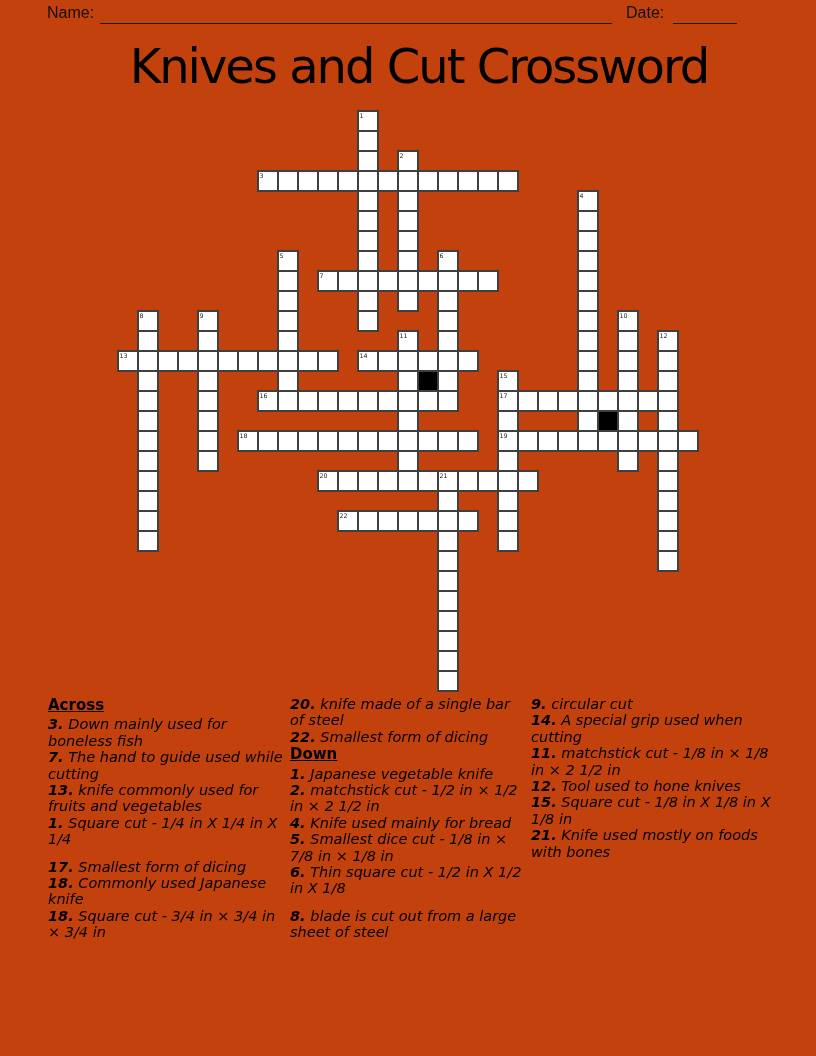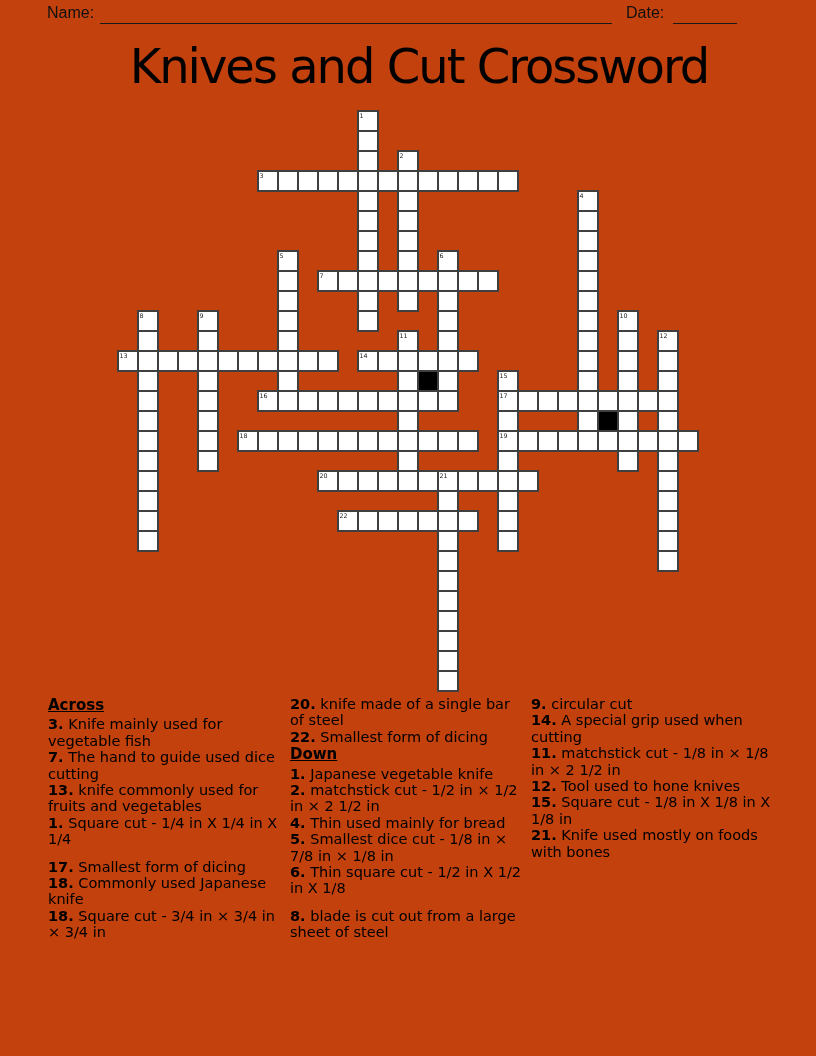--- a/index.html
+++ b/index.html
@@ -16,21 +16,21 @@
   .title{position:absolute;top:38px;left:11px;width:816px;text-align:center;
          font-size:48px;letter-spacing:-2px;font-weight:500;color:#000;white-space:nowrap;}
   
   .grid{position:absolute;left:117px;top:110px;}
   
   .clue-col{position:absolute;top:696px;font-size:14.5px;line-height:16.4px;color:#000;}
   .clue-col-1{left:48px;width:236px;}
   .clue-col-2{left:290px;width:238px;}
   .clue-col-3{left:531px;width:243px;}
   .clue-header{font-weight:bold;text-decoration:underline;font-size:15px;margin:1px 0 3px 0;}
-  .clue{margin:0;}
+  .clue{margin:0;font-style:italic;}
   .clue.gap{margin-bottom:11px;}
   .clue b{font-weight:bold;}
 </style>
 </head>
 <body>
 
 <div class="page">
 
   <span class="hdr-label name-label">Name:</span>
   <span class="fill-line name-line"></span>
@@ -249,35 +249,35 @@
       <text x="81.6" y="207.2" font-size="6.3" fill="#1a1a1a" font-family="&quot;DejaVu Sans&quot;, sans-serif">9</text>
       <text x="501.6" y="207.2" font-size="6.3" fill="#1a1a1a" font-family="&quot;DejaVu Sans&quot;, sans-serif">10</text>
       <text x="281.6" y="227.2" font-size="6.3" fill="#1a1a1a" font-family="&quot;DejaVu Sans&quot;, sans-serif">11</text>
       <text x="541.6" y="227.2" font-size="6.3" fill="#1a1a1a" font-family="&quot;DejaVu Sans&quot;, sans-serif">12</text>
       <text x="381.6" y="267.2" font-size="6.3" fill="#1a1a1a" font-family="&quot;DejaVu Sans&quot;, sans-serif">15</text>
       <text x="321.6" y="367.2" font-size="6.3" fill="#1a1a1a" font-family="&quot;DejaVu Sans&quot;, sans-serif">21</text>
     </svg>
 
   <div class="clue-col clue-col-1">
       <div class="clue-header">Across</div>
-      <div class="clue"><b>3.</b><span> Knife mainly used for vegetable fish</span></div>
-      <div class="clue"><b>7.</b><span> The hand to guide used dice cutting</span></div>
+      <div class="clue"><b>3.</b><span> Down mainly used for boneless fish</span></div>
+      <div class="clue"><b>7.</b><span> The hand to guide used while cutting</span></div>
       <div class="clue"><b>13.</b><span> knife commonly used for fruits and vegetables</span></div>
       <div class="clue gap"><b>1.</b><span> Square cut - 1/4 in X 1/4 in X 1/4</span></div>
       <div class="clue"><b>17.</b><span> Smallest form of dicing</span></div>
       <div class="clue"><b>18.</b><span> Commonly used Japanese knife</span></div>
       <div class="clue"><b>18.</b><span> Square cut - 3/4 in × 3/4 in × 3/4 in</span></div>
     </div>
   <div class="clue-col clue-col-2">
       <div class="clue"><b>20.</b><span> knife made of a single bar of steel</span></div>
       <div class="clue"><b>22.</b><span> Smallest form of dicing</span></div>
       <div class="clue-header">Down</div>
       <div class="clue"><b>1.</b><span> Japanese vegetable knife</span></div>
       <div class="clue"><b>2.</b><span> matchstick cut - 1/2 in × 1/2 in × 2 1/2 in</span></div>
-      <div class="clue"><b>4.</b><span> Thin used mainly for bread</span></div>
+      <div class="clue"><b>4.</b><span> Knife used mainly for bread</span></div>
       <div class="clue"><b>5.</b><span> Smallest dice cut - 1/8 in × 7/8 in × 1/8 in</span></div>
       <div class="clue gap"><b>6.</b><span> Thin square cut - 1/2 in X 1/2 in X 1/8</span></div>
       <div class="clue"><b>8.</b><span> blade is cut out from a large sheet of steel</span></div>
     </div>
   <div class="clue-col clue-col-3">
       <div class="clue"><b>9.</b><span> circular cut</span></div>
       <div class="clue"><b>14.</b><span> A special grip used when cutting</span></div>
       <div class="clue"><b>11.</b><span> matchstick cut - 1/8 in × 1/8 in × 2 1/2 in</span></div>
       <div class="clue"><b>12.</b><span> Tool used to hone knives</span></div>
       <div class="clue"><b>15.</b><span> Square cut - 1/8 in X 1/8 in X 1/8 in</span></div>

